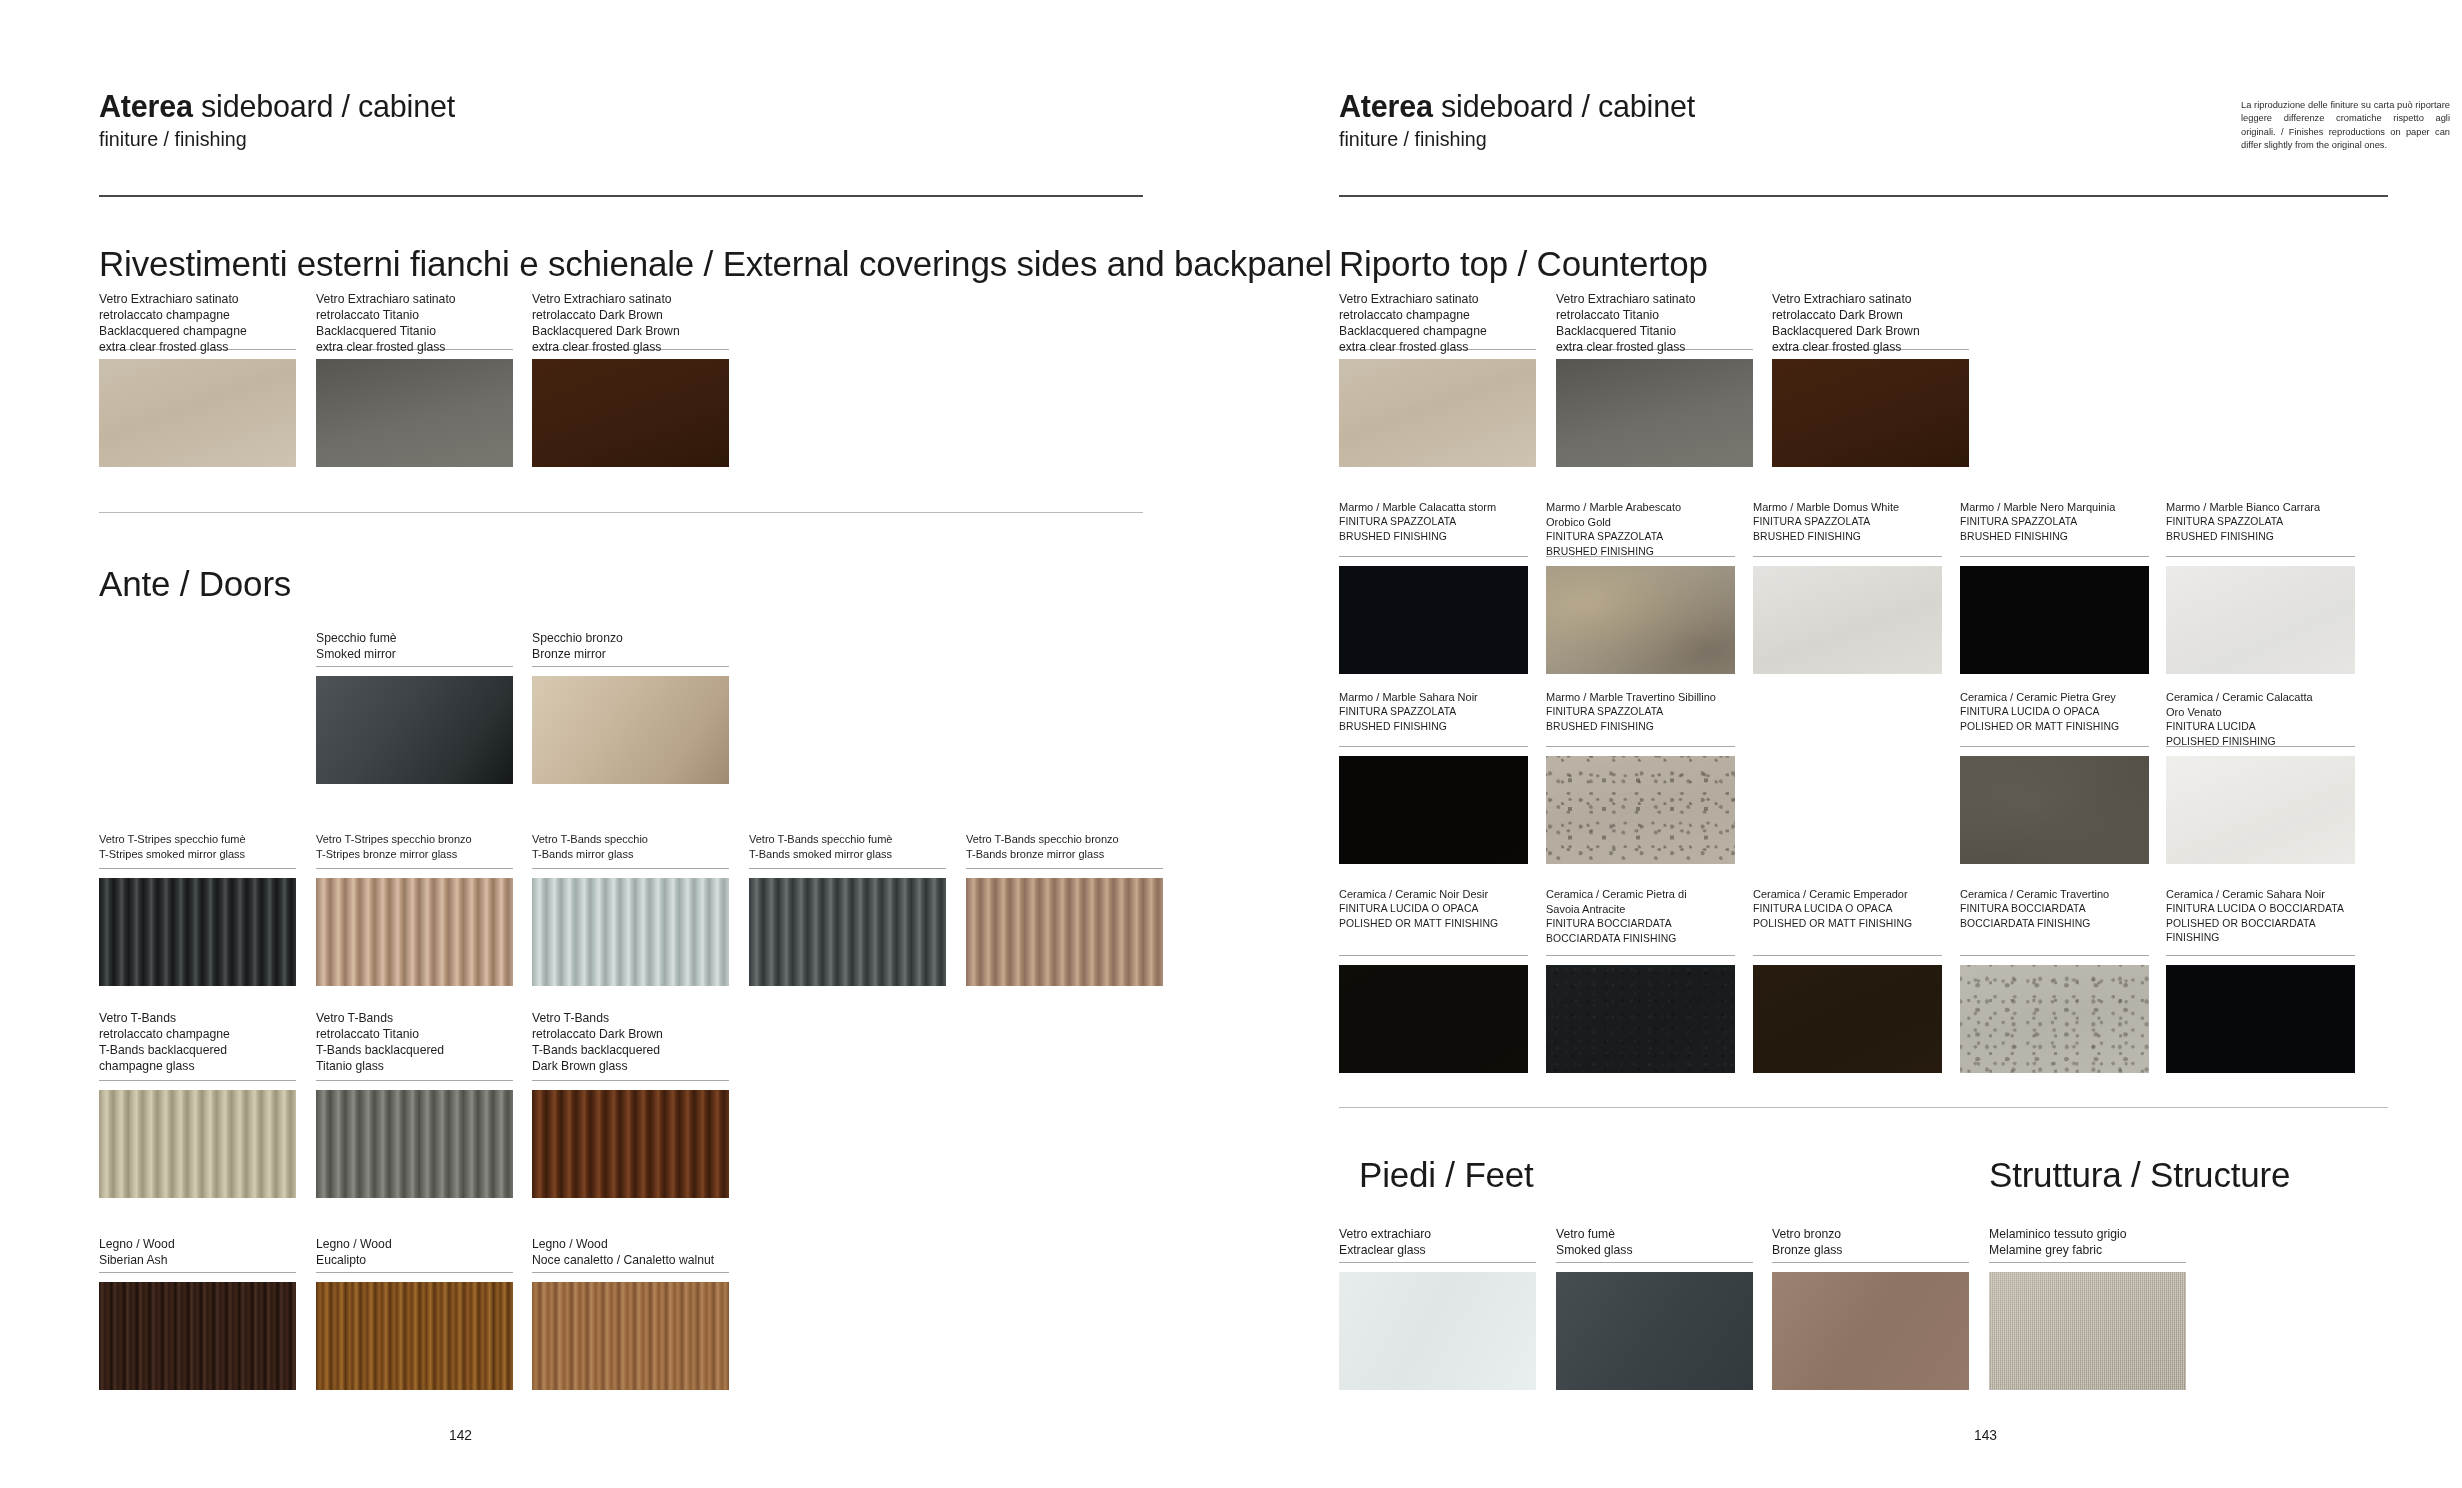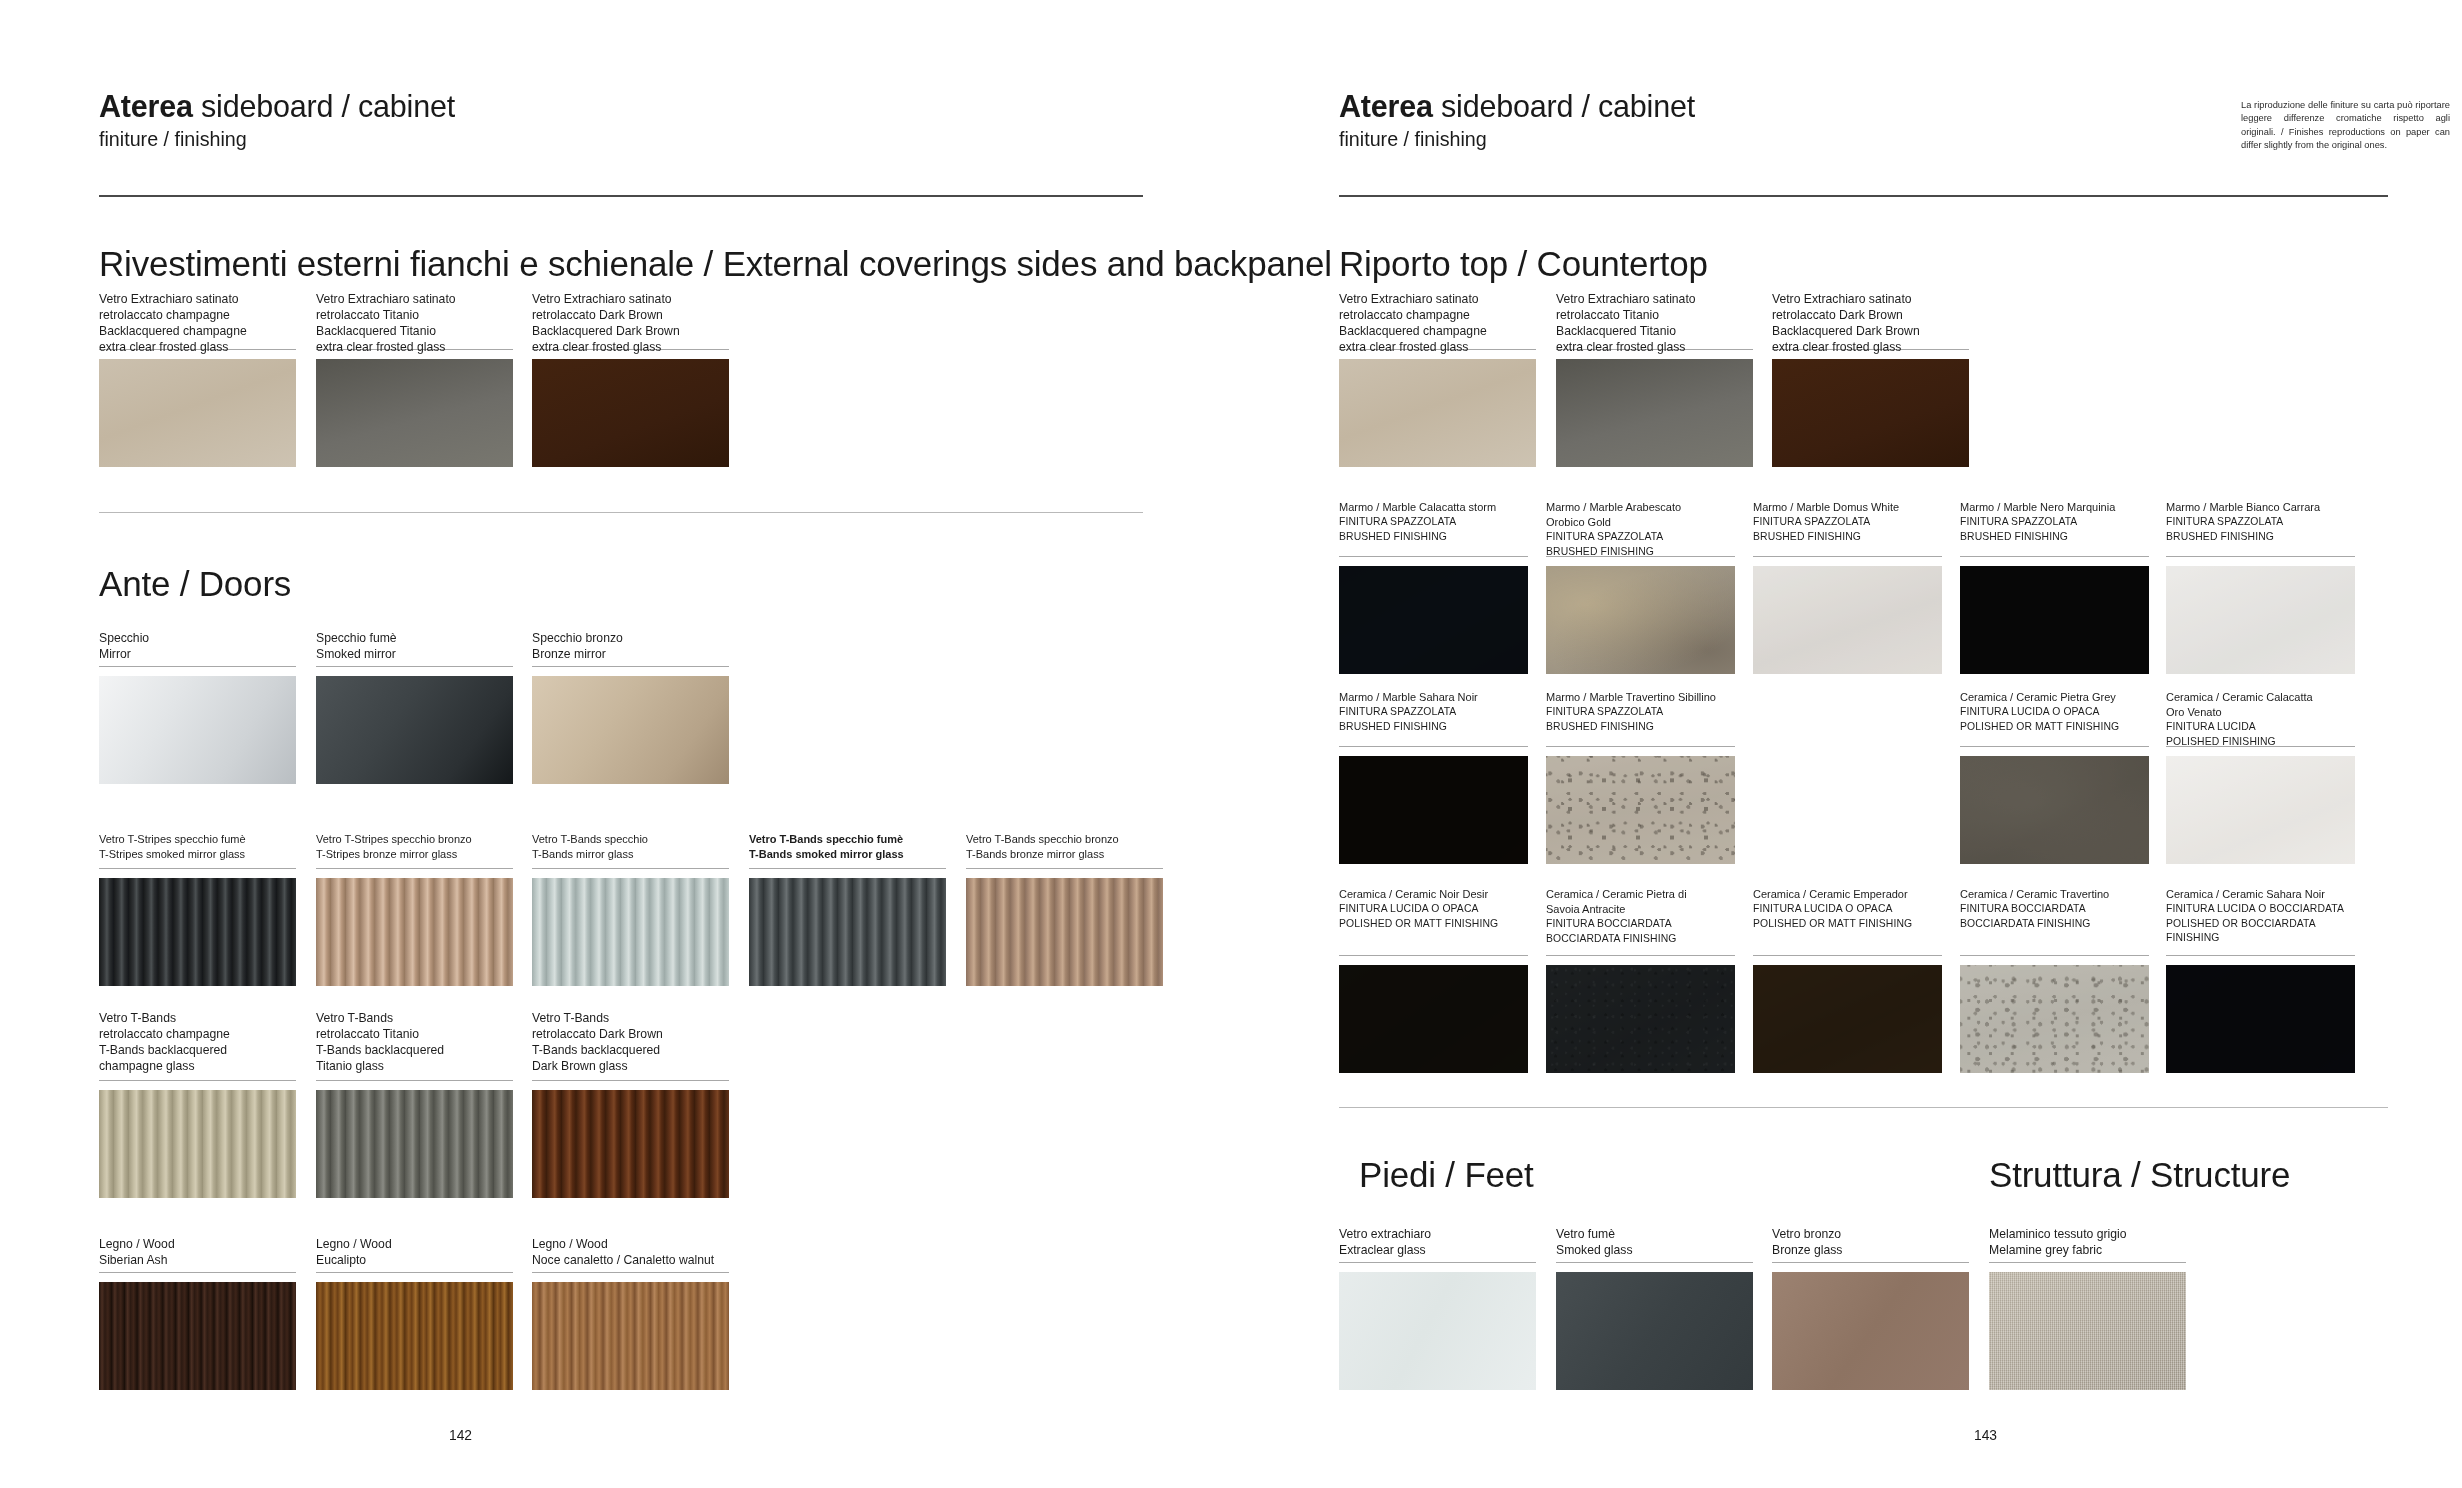--- a/index.html
+++ b/index.html
@@ -221,28 +221,20 @@
             <div class="uline"></div>
             <div class="sw sw-dkbrn" style="height: 108px;"></div>
           </div>
         </div>
 
       <div class="divider" style="top:512px;left:0;width:1044px;"></div>
 
       <div class="sec-title" style="top:564px;left:0;">Ante / Doors</div>
 
       <div class="cellgrid" id="lp-mirrors" style="top: 630px; left: 0px; width: 1044px; height: 156px;">
-          <div class="cell" style="left: 0px; top: 0px; width: 197px;">
-            <div class="lbl" style="height: 33px;">
-              <div>Specchio</div>
-              <div>Mirror</div>
-            </div>
-            <div class="uline"></div>
-            <div class="sw sw-mirror" style="height: 108px;"></div>
-          </div>
           <div class="cell" style="left: 217px; top: 0px; width: 197px;">
             <div class="lbl" style="height: 33px;">
               <div>Specchio fumè</div>
               <div>Smoked mirror</div>
             </div>
             <div class="uline"></div>
             <div class="sw sw-smkmirror" style="height: 108px;"></div>
           </div>
           <div class="cell" style="left: 433px; top: 0px; width: 197px;">
             <div class="lbl" style="height: 33px;">
@@ -272,21 +264,21 @@
           </div>
           <div class="cell" style="left: 433px; top: 0px; width: 197px;">
             <div class="lbl small" style="height: 33px;">
               <div>Vetro T-Bands specchio</div>
               <div>T-Bands mirror glass</div>
             </div>
             <div class="uline"></div>
             <div class="sw flute fl-lt" style="height: 108px;"></div>
           </div>
           <div class="cell" style="left: 650px; top: 0px; width: 197px;">
-            <div class="lbl small" style="height: 33px; font-weight: bold;">
+            <div class="lbl small" style="height: 33px;">
               <div>Vetro T-Bands specchio fumè</div>
               <div>T-Bands smoked mirror glass</div>
             </div>
             <div class="uline"></div>
             <div class="sw flute fl-smk" style="height: 108px;"></div>
           </div>
           <div class="cell" style="left: 867px; top: 0px; width: 197px;">
             <div class="lbl small" style="height: 33px;">
               <div>Vetro T-Bands specchio bronzo</div>
               <div>T-Bands bronze mirror glass</div>

